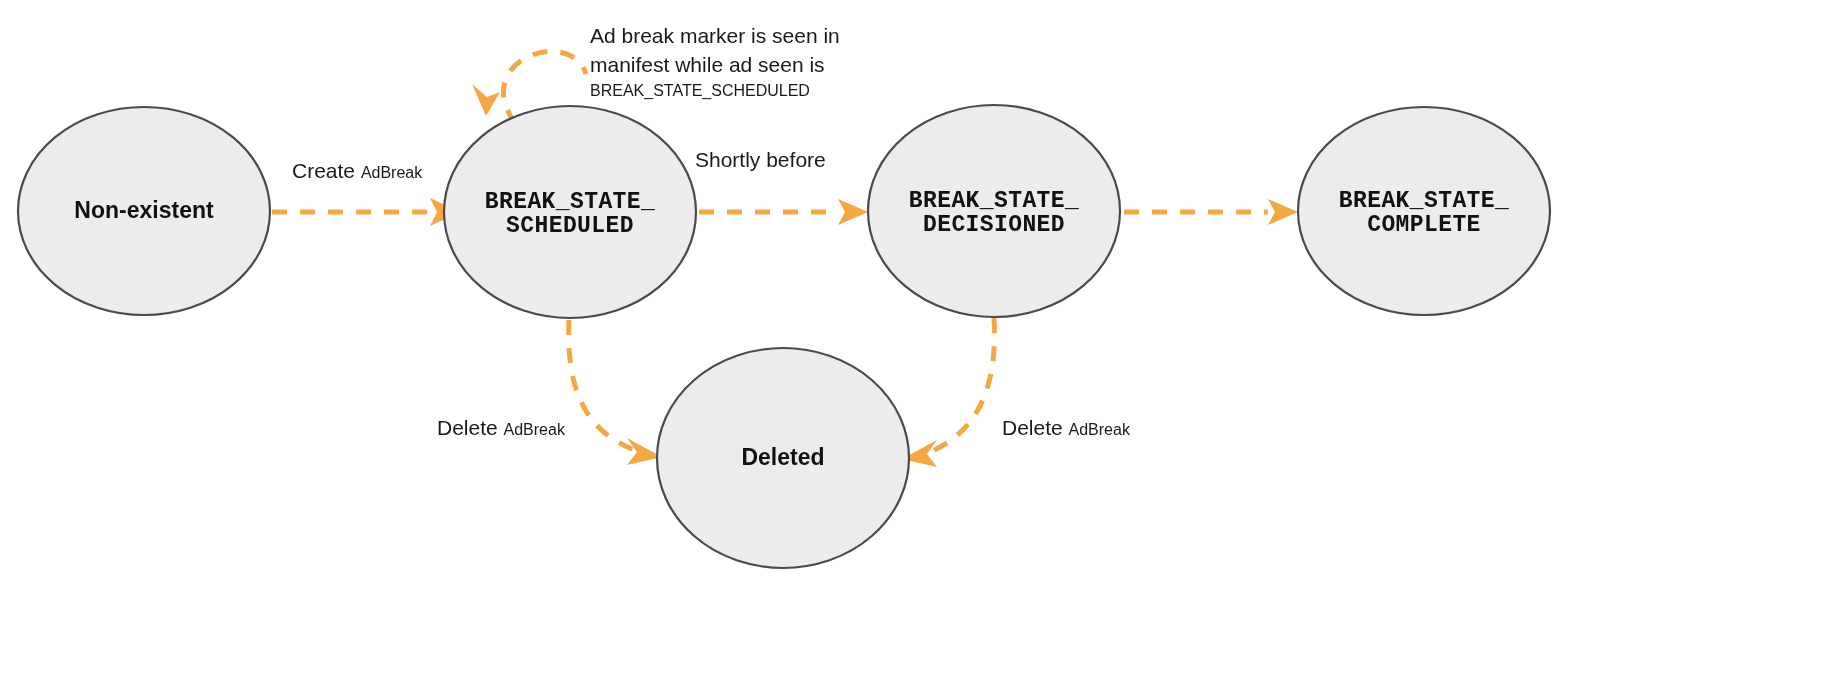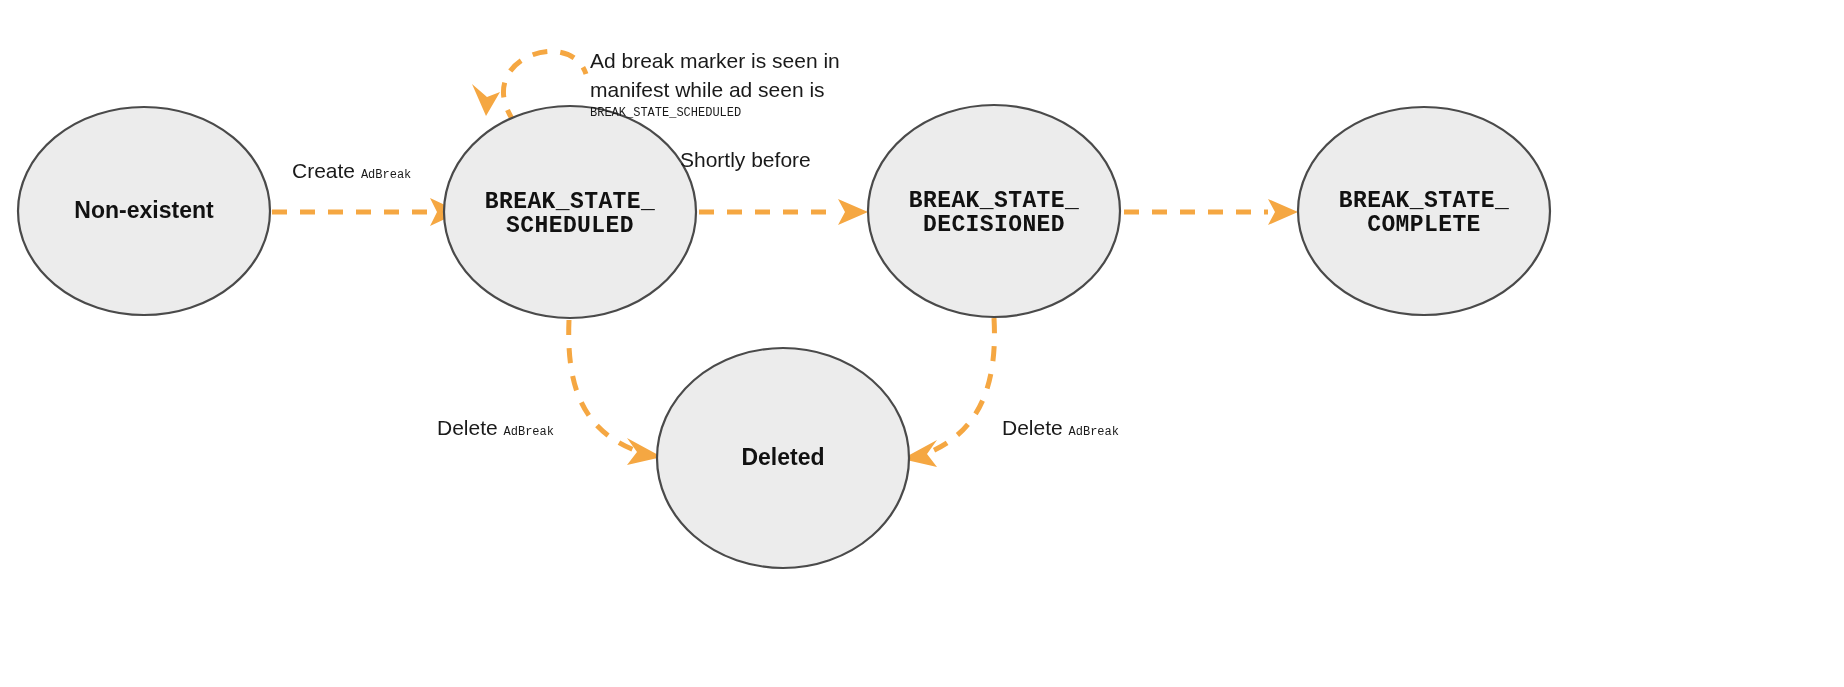--- a/index.html
+++ b/index.html
@@ -59,22 +59,22 @@
   }
   .lbl-box {
     position: absolute;
     line-height: 1.38;
     white-space: nowrap;
     color: #1a1a1a;
     font-size: 21px;
     font-family: "Liberation Sans", sans-serif;
   }
   .lbl-box .mono {
-    font-family: Liberation Mono, monospace;
-    font-size: 12px;
+    font-family: Liberation Sans, sans-serif;
+    font-size: 16px;
   }
   .lbl-line { display: block; }
 </style>
 </head>
 <body>
 
 <div id="diagram-root">
 
   <svg class="canvas" viewBox="0 0 1844 687">
 
@@ -135,27 +135,27 @@
       <ellipse class="node-ellipse" cx="783" cy="458" rx="126" ry="110"></ellipse>
       <text class="node-label" x="783" y="459">Deleted</text>
     </g>
 
   </svg>
 
   <div class="lbl-box" style="left:292px; top:157px;">
     <span class="lbl-line"><span>Create </span><span class="mono">AdBreak</span></span>
   </div>
 
-  <div class="lbl-box" style="left:590px; top:22px;margin-top:25px;">
+  <div class="lbl-box" style="left:590px; top:22px;">
     <span class="lbl-line">Ad break marker is seen in</span>
     <span class="lbl-line">manifest while ad seen is</span>
     <span class="lbl-line mono">BREAK_STATE_SCHEDULED</span>
   </div>
 
-  <div class="lbl-box" style="left:680px; top:146px;">
+  <div class="lbl-box" style="left:695px; top:146px;">
     <span class="lbl-line">Shortly before</span>
   </div>
 
 
   <div class="lbl-box" style="left:437px; top:414px;">
     <span class="lbl-line"><span>Delete </span><span class="mono">AdBreak</span></span>
   </div>
 
   <div class="lbl-box" style="left:1002px; top:414px;">
     <span class="lbl-line"><span>Delete </span><span class="mono">AdBreak</span></span>

